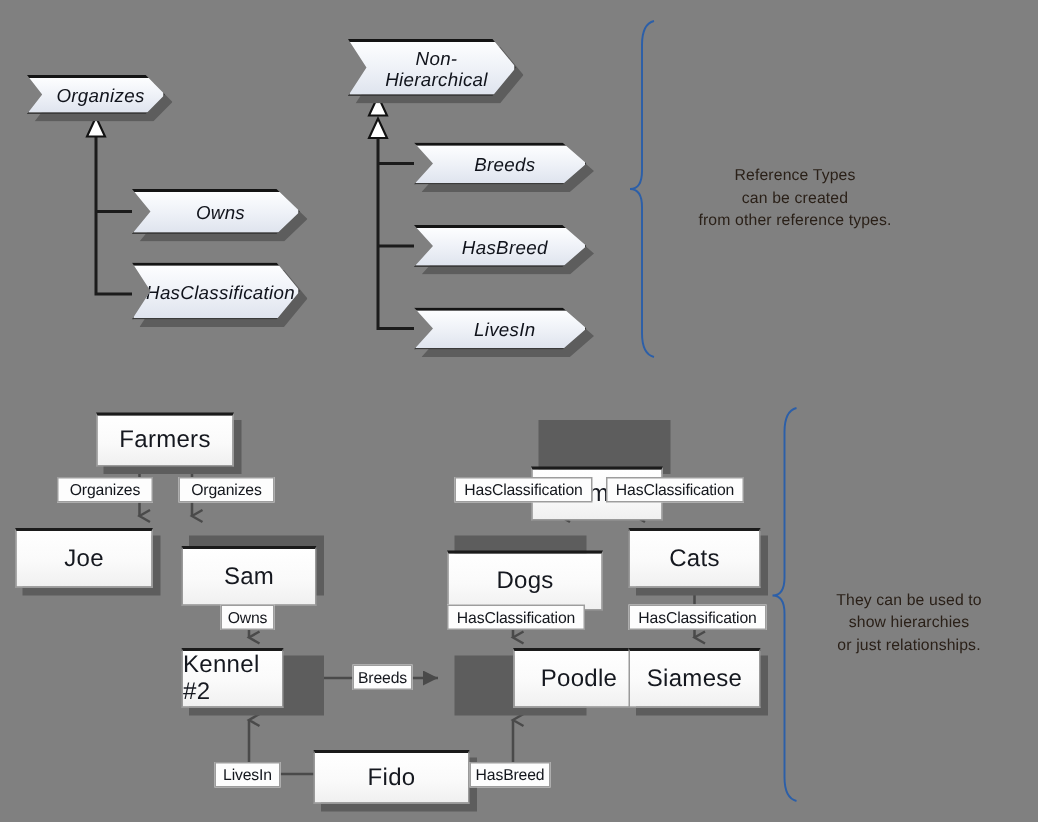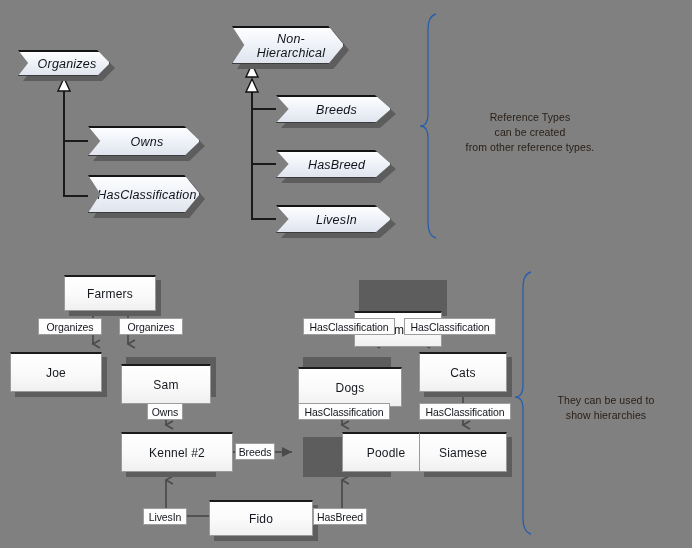--- a/index.html
+++ b/index.html
@@ -40,21 +40,21 @@
 
   
   .node{
     position:absolute;
     box-sizing:border-box;
     display:flex;align-items:center;justify-content:center;
     background:linear-gradient(180deg,#ffffff 0%,#fafafa 55%,#f0f0f0 100%);
     border:1px solid #9a9a9a;
     border-top:2px solid #1b1b1b;
     color:#15181f;
-    font-size:12px;
+    font-size:16px;
     letter-spacing:.2px;
   }
   .node-shadow{position:absolute;background:#5d5d5d;}
 
   
   .elabel{
     position:absolute;
     box-sizing:border-box;
     display:flex;align-items:center;justify-content:center;
     background:#fdfdfd;
@@ -177,21 +177,21 @@
   <div class="node-shadow" style="left:69px;top:280px;width:92px;height:36px;"></div>
   <div class="node" style="left:64px;top:275px;width:92px;height:36px;">Farmers</div>
 
   <div class="node-shadow" style="left:15px;top:357px;width:92px;height:40px;"></div>
   <div class="node" style="left:10px;top:352px;width:92px;height:40px;">Joe</div>
 
   <div class="node-shadow" style="left:126px;top:357px;width:90px;height:40px;"></div>
   <div class="node" style="left:121px;top:352px;width:90px;height:40px;margin-top:12px;">Sam</div>
 
   <div class="node-shadow" style="left:126px;top:437px;width:90px;height:40px;"></div>
-  <div class="node" style="left:121px;top:432px;width:112px;height:40px;">Kennel #2</div>
+  <div class="node" style="left:121px;top:432px;width:68px;height:40px;">Kennel #2</div>
 
   <div class="node-shadow" style="left:214px;top:505px;width:104px;height:36px;"></div>
   <div class="node" style="left:209px;top:500px;width:104px;height:36px;">Fido</div>
 
   <div class="node-shadow" style="left:359px;top:280px;width:88px;height:36px;"></div>
   <div class="node" style="left:354px;top:275px;width:88px;height:36px;margin-top:36px;">Animals</div>
 
   <div class="node-shadow" style="left:303px;top:357px;width:88px;height:40px;"></div>
   <div class="node" style="left:298px;top:367px;width:104px;height:40px;">Dogs</div>
 
@@ -217,15 +217,16 @@
 
   <div class="note" style="left:450px;top:110px;">
     <div>Reference Types</div>
     <div>can be created</div>
     <div>from other reference types.</div>
   </div>
 
   <div class="note" style="left:530px;top:393px;width:152px;">
     <div>They can be used to</div>
     <div>show hierarchies</div>
+    <div>or just relationships.</div>
   </div>
 
 </div>
 
 </body></html>

